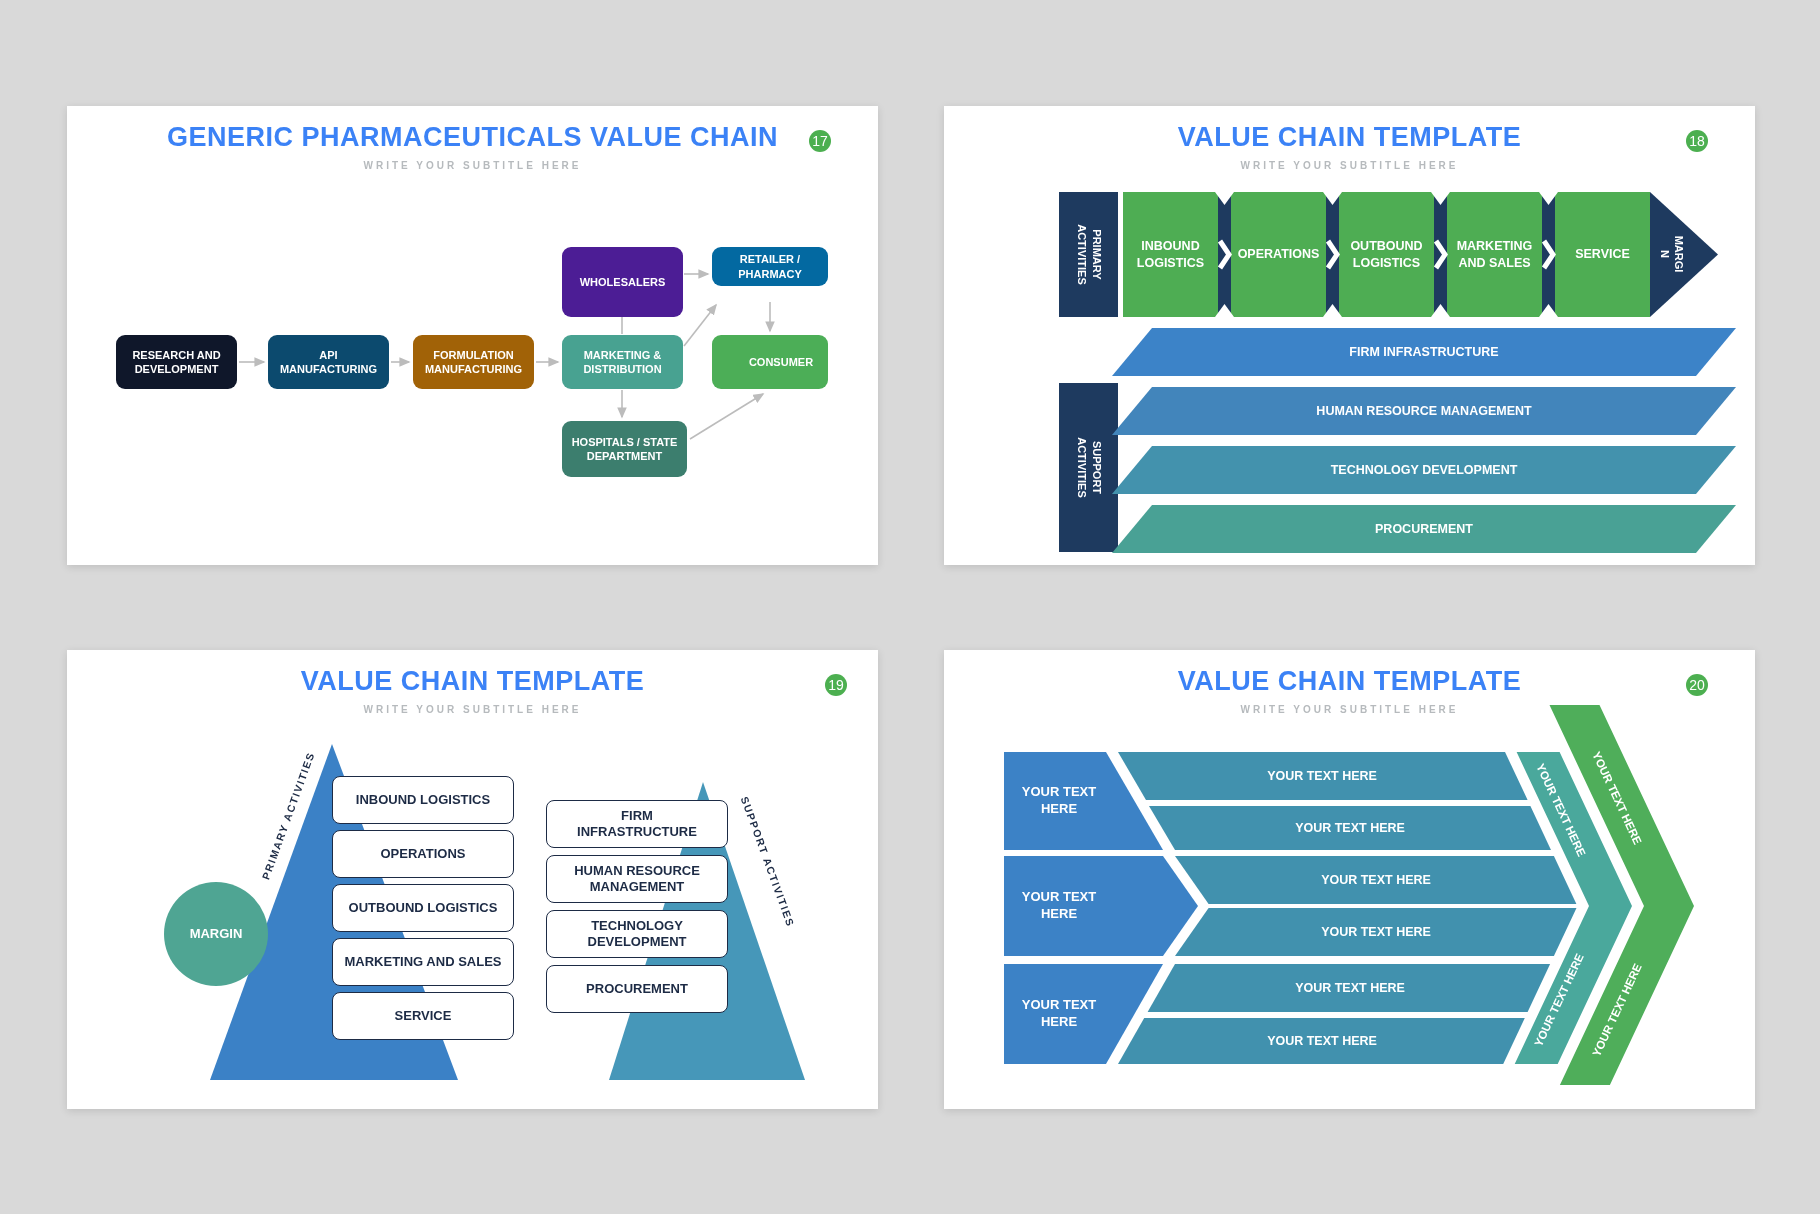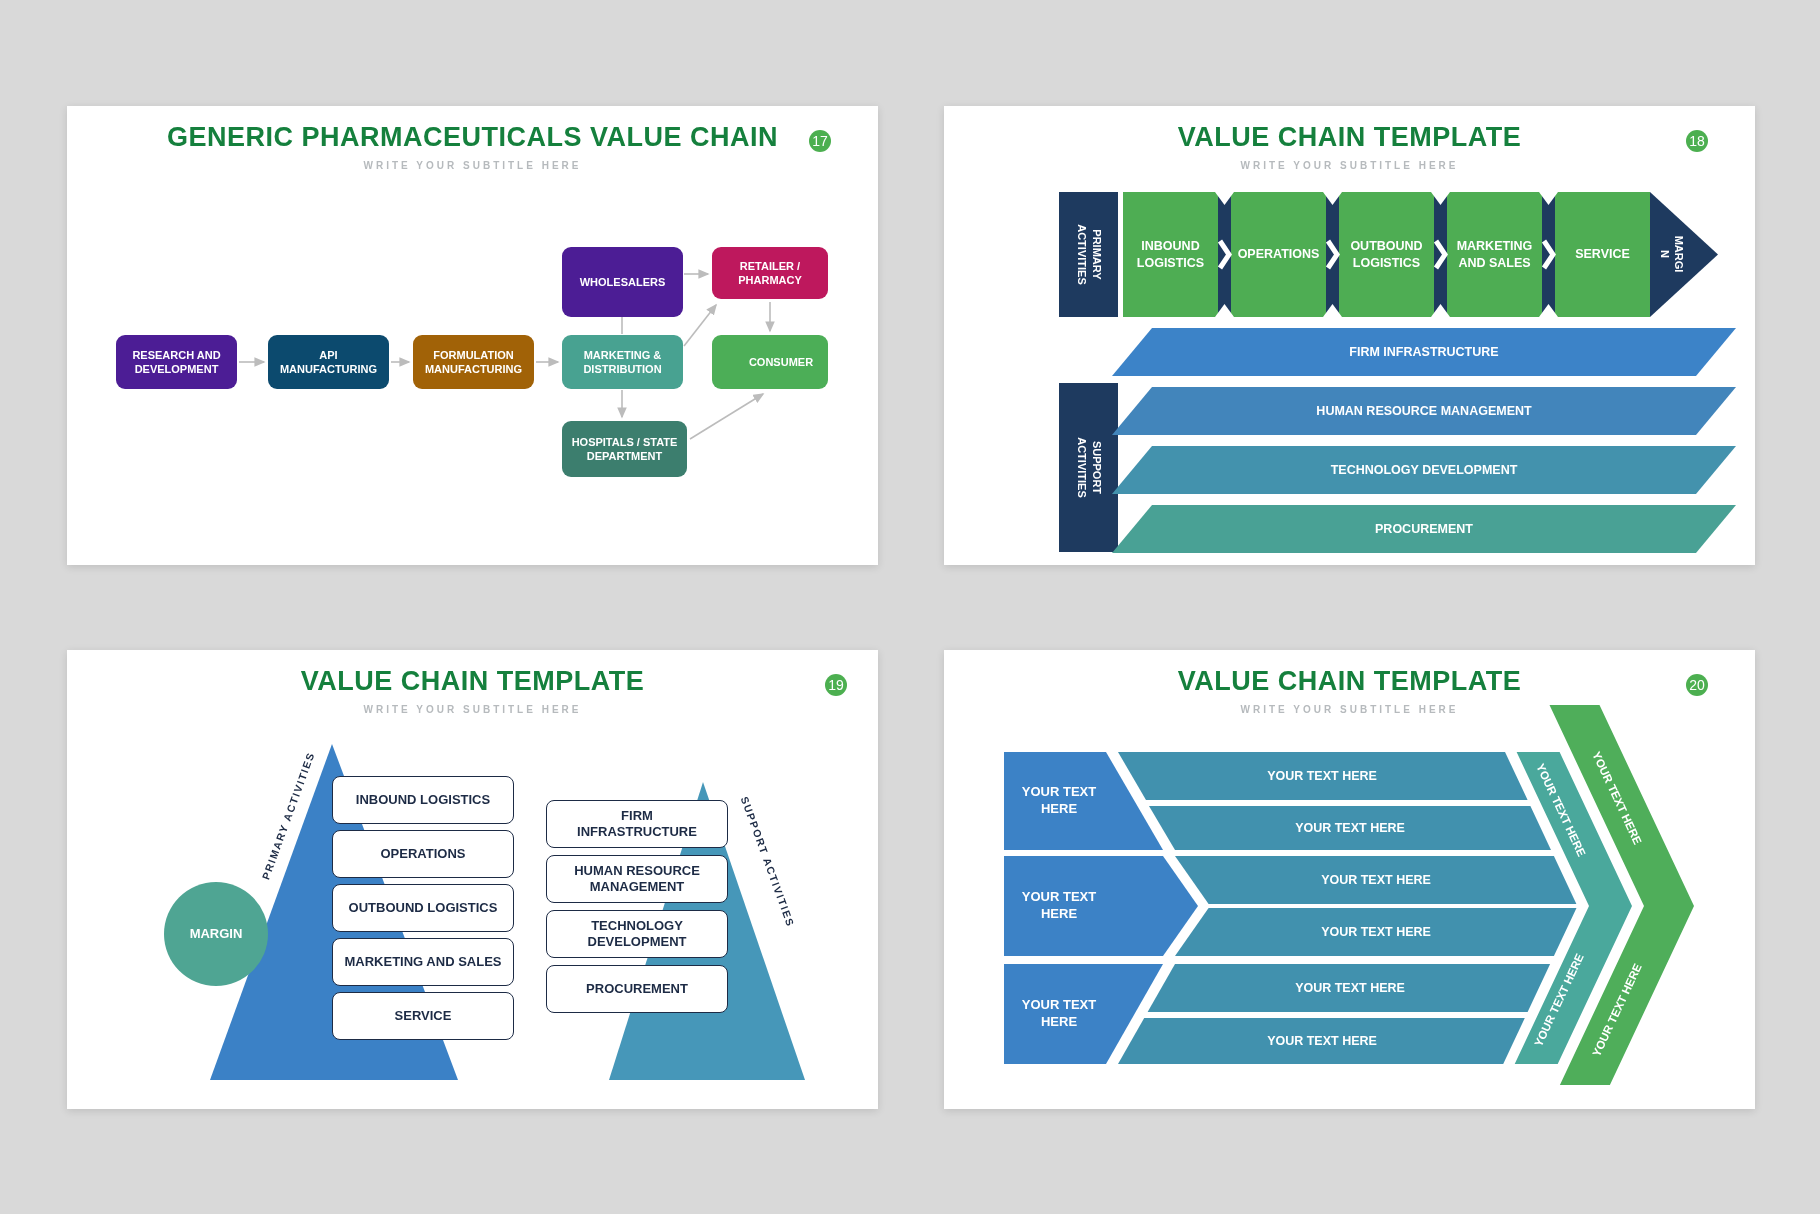--- a/index.html
+++ b/index.html
@@ -3,21 +3,21 @@
 <meta charset="utf-8">
 <style>
   html,body{margin:0;padding:0;}
   body{width:1820px;height:1214px;background:#d9d9d9;position:relative;
        font-family:"Liberation Sans",sans-serif;overflow:hidden;}
   .slide{position:absolute;width:811px;height:459px;background:#fff;
          box-shadow:0 2px 8px rgba(0,0,0,.12);}
   .s1{left:67px;top:106px}.s2{left:944px;top:106px}
   .s3{left:67px;top:650px}.s4{left:944px;top:650px}
   .title{position:absolute;left:0;right:0;top:18px;text-align:center;
-         font-size:27px;font-weight:700;color:#15803d;letter-spacing:.5px;line-height:1;}
+         font-size:27px;font-weight:700;color:#3b82f6;letter-spacing:.5px;line-height:1;}
   .subtitle{position:absolute;left:0;right:0;top:54px;text-align:center;
             font-size:10px;font-weight:700;color:#b6babd;letter-spacing:3px;}
   .badge{position:absolute;left:742px;top:24px;width:22px;height:22px;border-radius:50%;
          color:#fff;font-size:14px;font-weight:400;display:flex;align-items:center;justify-content:center;}
   .layer{position:absolute;left:0;top:0;}
   .fbox{position:absolute;border-radius:9px;color:#fff;font-size:11px;font-weight:700;
         display:flex;align-items:center;justify-content:center;text-align:center;
         line-height:1.3;padding:0 6px;box-sizing:border-box;}
   .lbl{position:absolute;display:flex;align-items:center;justify-content:center;
        text-align:center;font-weight:700;color:#fff;line-height:1.3;box-sizing:border-box;}
@@ -57,26 +57,26 @@
       <line x1="469" y1="256" x2="491" y2="256" marker-end="url(#ah)"></line>
       <line x1="555" y1="228" x2="555" y2="199" marker-end="url(#ah)"></line>
       <line x1="555" y1="284" x2="555" y2="311" marker-end="url(#ah)"></line>
       <line x1="617" y1="168" x2="641" y2="168" marker-end="url(#ah)"></line>
       <line x1="617" y1="240" x2="649" y2="199" marker-end="url(#ah)"></line>
       <line x1="703" y1="196" x2="703" y2="225" marker-end="url(#ah)"></line>
       <line x1="623" y1="333" x2="696" y2="288" marker-end="url(#ah)"></line>
     </g>
   </svg>
 
-  <div class="fbox" style="left: 49px; top: 229px; width: 121px; height: 54px; background: #4c1d95;">RESEARCH AND DEVELOPMENT</div>
+  <div class="fbox" style="left: 49px; top: 229px; width: 121px; height: 54px; background: #0f172a;">RESEARCH AND DEVELOPMENT</div>
   <div class="fbox" style="left: 201px; top: 229px; width: 121px; height: 54px; background: #0c4a6e;">API MANUFACTURING</div>
   <div class="fbox" style="left: 346px; top: 229px; width: 121px; height: 54px; background: #a16207;">FORMULATION MANUFACTURING</div>
   <div class="fbox" style="left: 495px; top: 229px; width: 121px; height: 54px; background: rgb(72, 162, 145);">MARKETING &amp; DISTRIBUTION</div>
   <div class="fbox" style="left: 495px; top: 141px; width: 121px; height: 70px; background: #4c1d95;">WHOLESALERS</div>
-  <div class="fbox" style="left: 645px; top: 141px; width: 116px; height: 52px; background: #be185d;">RETAILER / PHARMACY</div>
+  <div class="fbox" style="left: 645px; top: 141px; width: 116px; height: 39px; background: #0369a1;">RETAILER / PHARMACY</div>
   <div class="fbox" style="left: 645px; top: 229px; width: 116px; height: 54px; background: rgb(76, 174, 87); padding-left: 28px;">CONSUMER</div>
   <div class="fbox" style="left: 495px; top: 315px; width: 125px; height: 56px; background: rgb(60, 126, 110);">HOSPITALS / STATE DEPARTMENT</div>
 </section>
 
 <section class="slide s2">
   <div class="title">VALUE CHAIN TEMPLATE</div>
   <div class="subtitle">WRITE YOUR SUBTITLE HERE</div>
   <div class="badge" style="background: rgb(76, 175, 80);">18</div>
 
   <svg class="layer" width="811" height="459">

